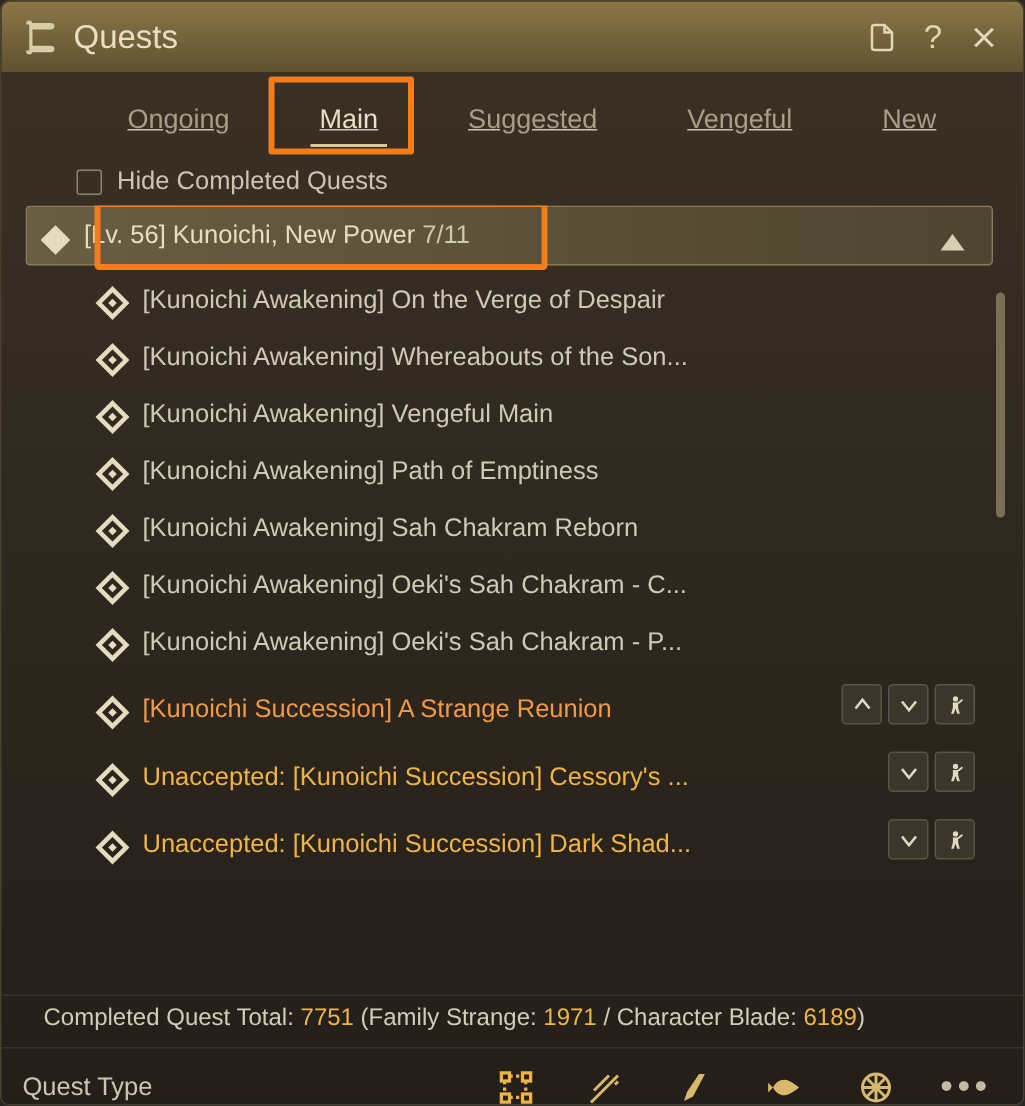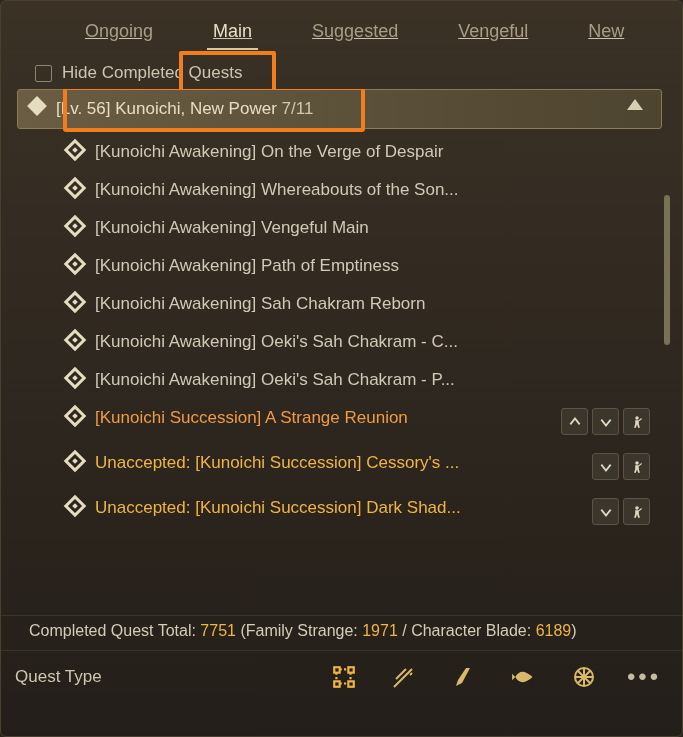--- a/index.html
+++ b/index.html
@@ -85,39 +85,39 @@
     border-radius: 2px;
     left: 178px;
     top: 50px;
     width: 97px;
     height: 52px;
     pointer-events: none;
   }
   .filter-row {
     display: flex;
     align-items: center;
-    padding: 10px 20px 6px 34px;
+    padding: 10px 20px 6px 50px;
     gap: 10px;
     font-size: 17px;
   }
   .checkbox {
     width: 17px;
     height: 17px;
     border: 1.5px solid #8d836e;
     border-radius: 2px;
   }
   .quest-list {
     height: 526px;
     margin: 0 8px 0 16px;
     overflow: hidden;
     position: relative;
   }
   .quest-row {
     display: flex;
-    align-items: flex-start;
+    align-items: flex-end;
     padding: 9px 12px 9px 8px;
     font-size: 17px;
     color: #d0c9b5;
     gap: 12px;
     position: relative;
   }
   .quest-group-header {
     background: linear-gradient(to right, #6a5d43, #4e4530);
     border: 1px solid #8a7a55;
     border-radius: 3px;
@@ -233,20 +233,40 @@
     cursor: pointer;
     color: #d8b86a;
   }
   .footer-btn.active { color: #f0b445; }
   .more-dots { color: #c3bba2; font-size: 24px; letter-spacing: 3px; }
 </style>
 </head>
 <body>
 
 <div class="window">
+  <div class="titlebar">
+    <span class="title-icon">
+      <svg viewBox="0 0 24 24" fill="none" stroke="currentColor" stroke-width="2">
+        <path d="M5 4 C5 2 7 2 7 4 L7 20 C7 22 5 22 5 20 M7 4 L19 4 C21 4 21 6 19 6 L7 6 M7 18 L19 18 C21 18 21 20 19 20 L7 20"></path>
+      </svg>
+    </span>
+    <span class="title-text">Quests</span>
+    <span class="title-btn">
+      <svg width="20" height="20" viewBox="0 0 24 24" fill="none" stroke="currentColor" stroke-width="2">
+          <path d="M14 2H6a2 2 0 0 0-2 2v16a2 2 0 0 0 2 2h12a2 2 0 0 0 2-2V8z"></path>
+          <path d="M14 2v6h6"></path>
+        </svg>
+    </span>
+    <span class="title-btn">?</span>
+    <span class="title-btn">
+      <svg width="20" height="20" viewBox="0 0 24 24" stroke="currentColor" stroke-width="2.5">
+          <path d="M5 5 L19 19 M19 5 L5 19"></path>
+        </svg>
+    </span>
+  </div>
 
   <div class="tabs">
     <div class="tab">Ongoing</div>
     <div class="tab active">Main</div>
     <div class="tab">Suggested</div>
     <div class="tab">Vengeful</div>
     <div class="tab">New</div>
   </div>
   <div class="tab-highlight"></div>
 

